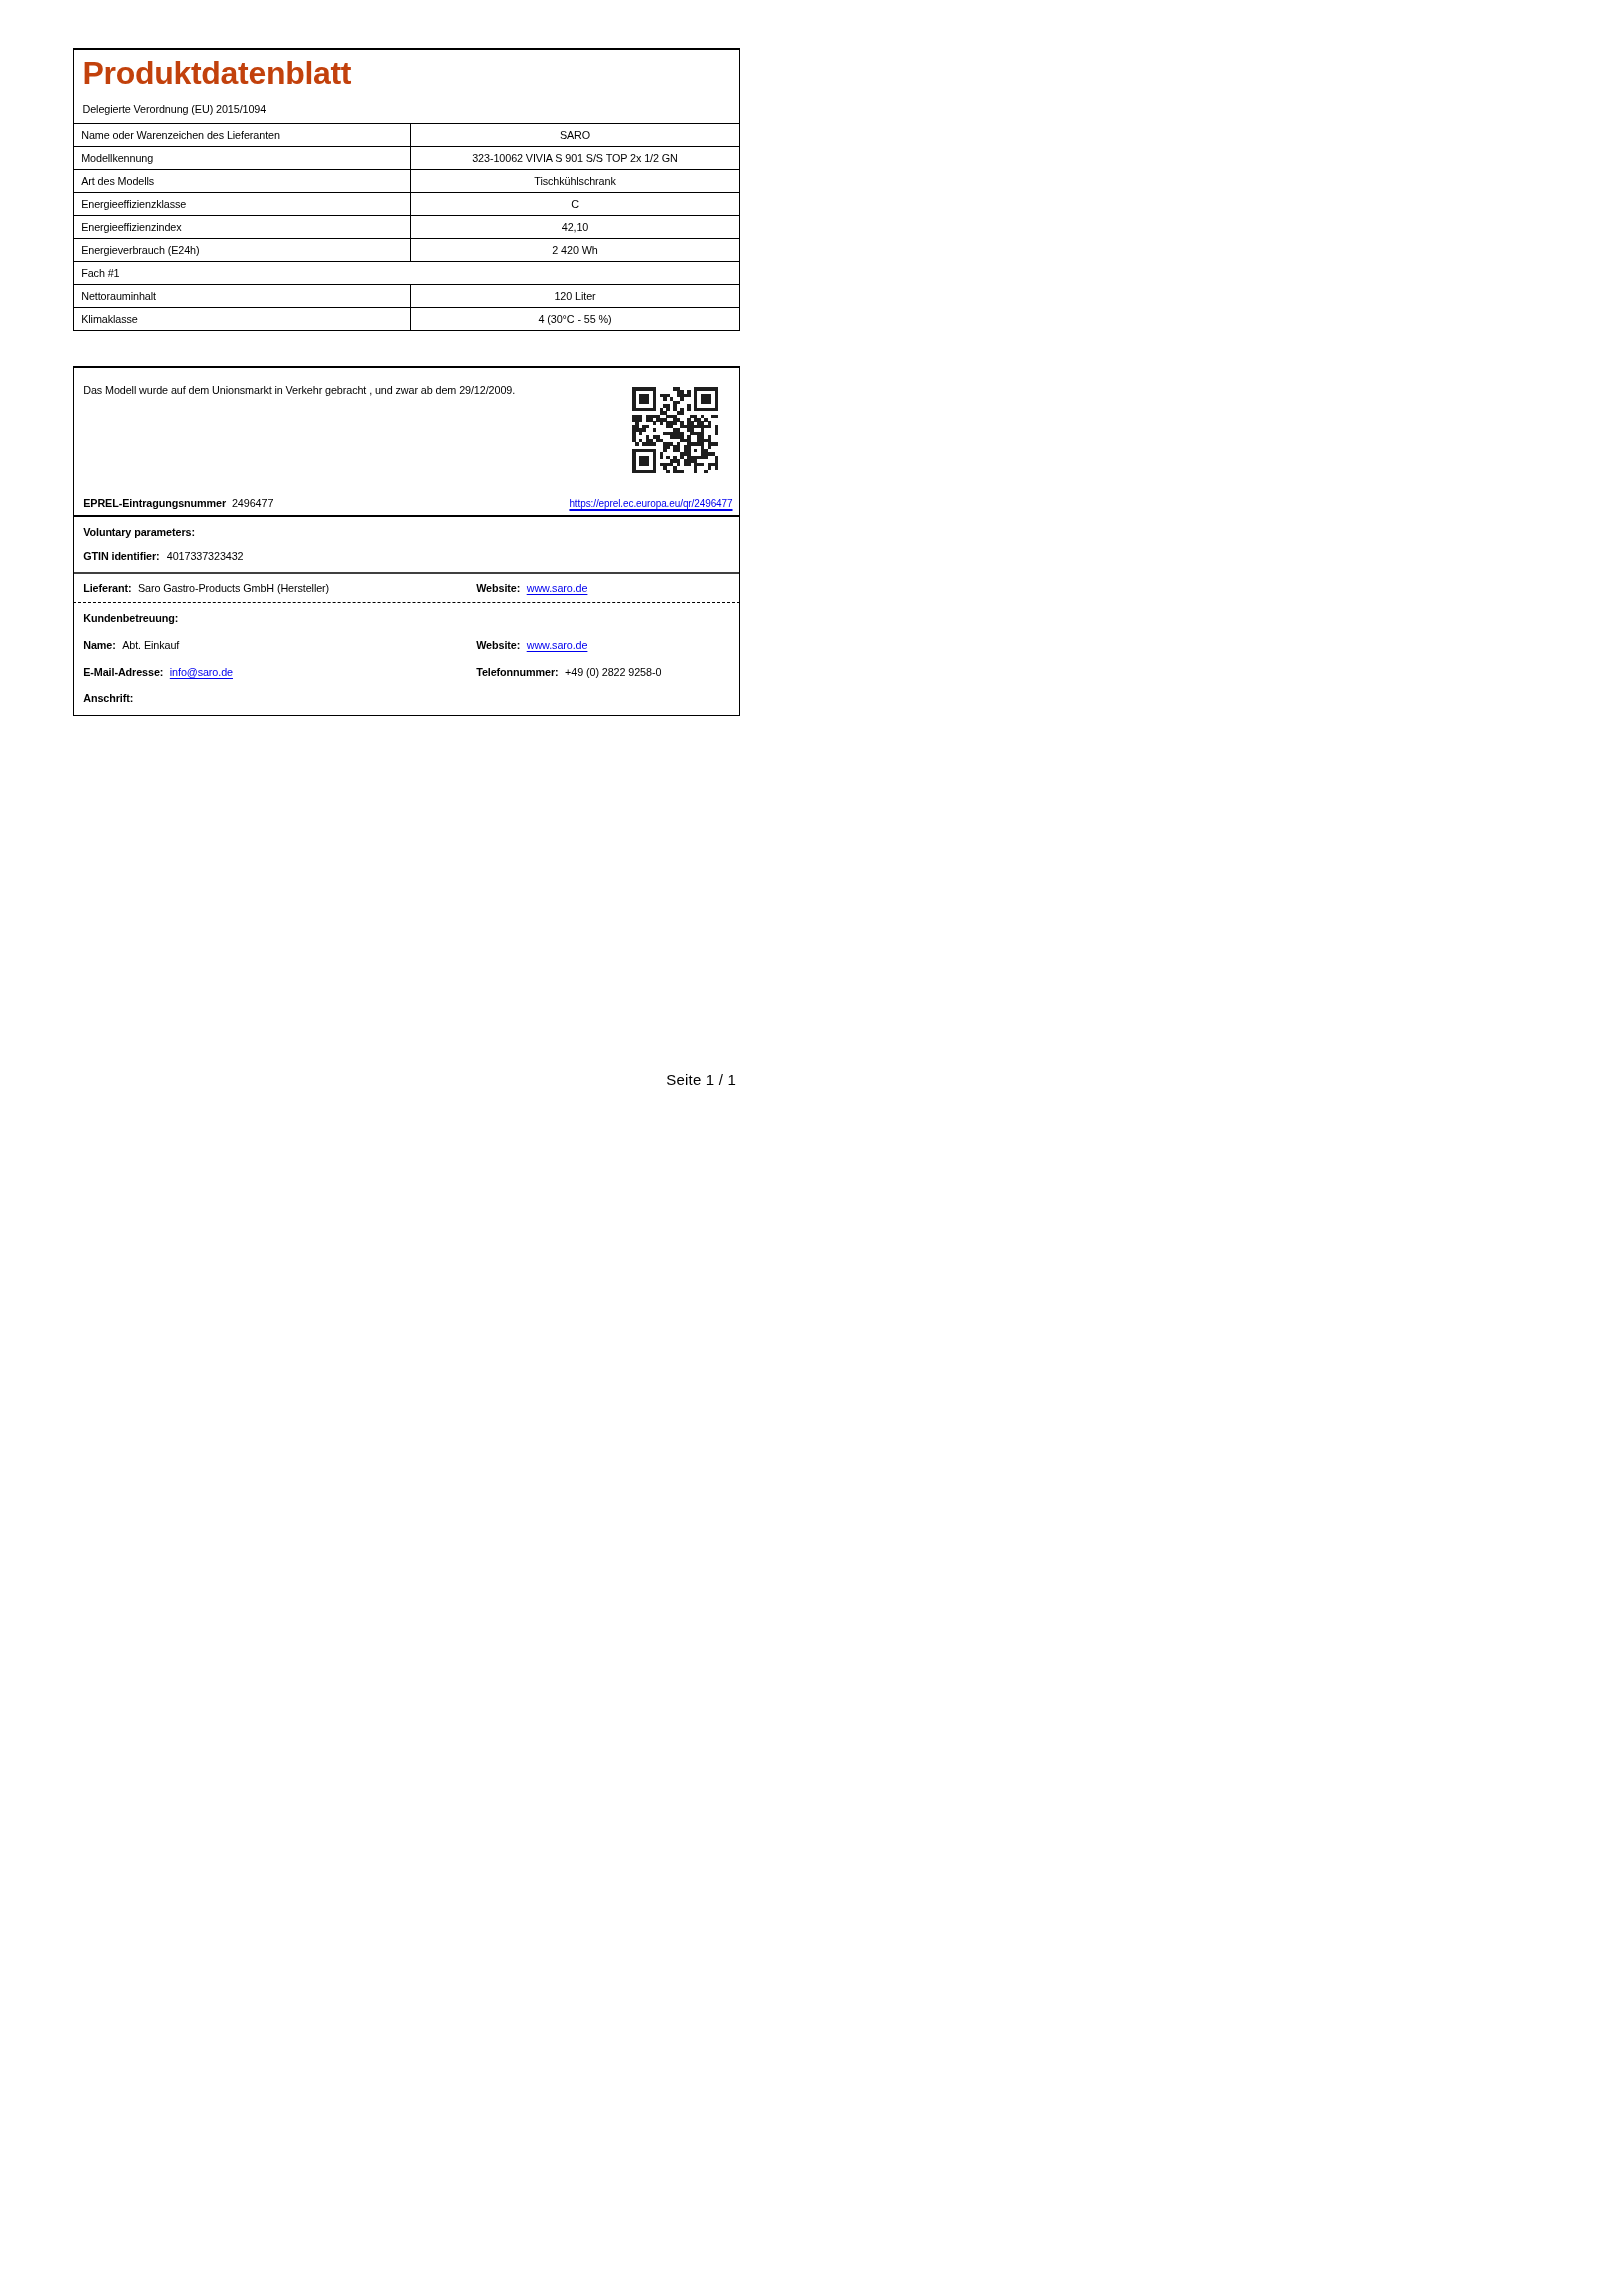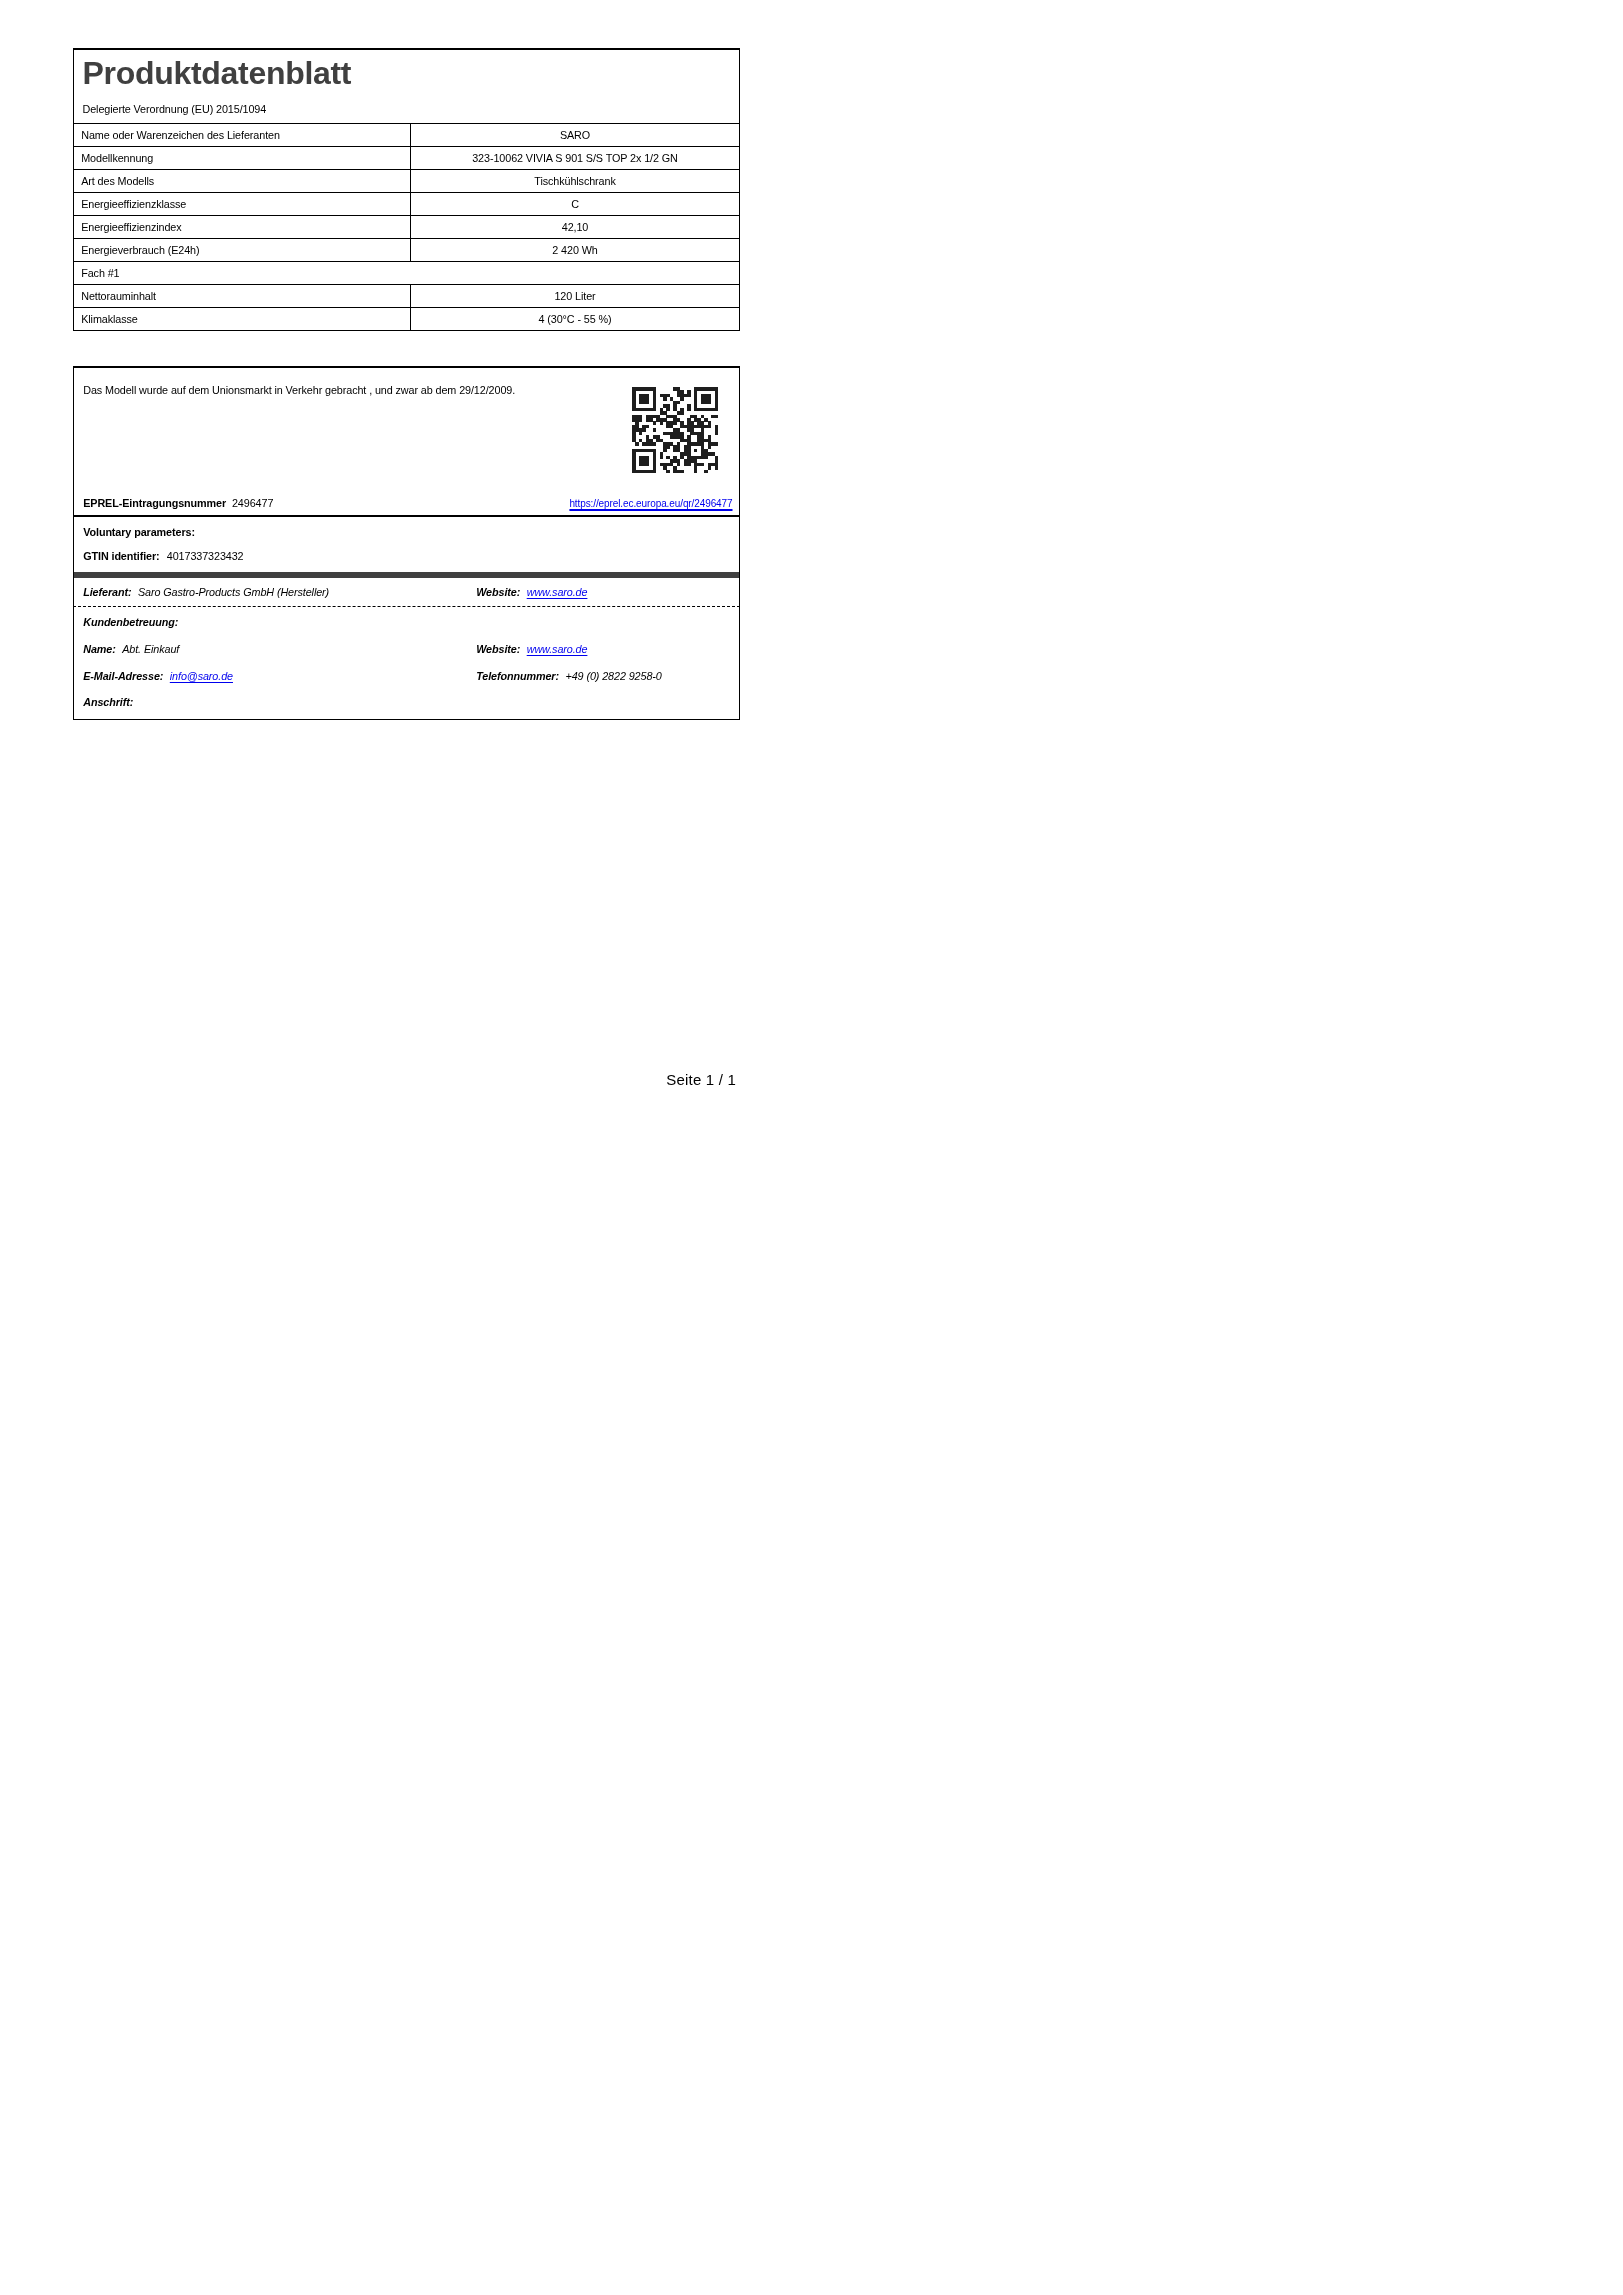--- a/index.html
+++ b/index.html
@@ -29,21 +29,21 @@
     position: absolute;
     left: 73px; top: 48px; width: 667px;
     border: 1.3px solid #000;
     border-top-width: 2px;
     background: #fff;
   }
   .b1-head { height: 73px; padding: 7.2px 9.2px 0 8.5px; }
   .sheet-title {
     font-size: 32px;
     font-weight: bold;
-    color: #404040;
+    color: #c2410c;
     line-height: 1.04;
     letter-spacing: -0.3px;
   }
   .regulation { margin-top: 13px; font-size: 10.8px; }
 
   .trow {
     display: grid;
     grid-template-columns: 336px 1fr;
     border-top: 1.3px solid #000;
     height: 23px;
@@ -94,23 +94,22 @@
   .eprel-link { font-size: 10px; text-decoration-thickness: 1.6px; }
 
   .sec-b {
     border-top: 2px solid #000;
     padding: 8.5px 9.2px 9.8px 9.2px;
   }
   .gtin-line { margin-top: 12.4px; }
   .gtin-line .val { margin-left: 7.2px; }
 
   .sec-c {
-    border-top: 6px solid #404040;
+    border-top: 2px solid #404040;
     padding: 7.9px 9.2px 11px 9.2px;
-    font-style: italic;
   }
   .two-col { display: grid; grid-template-columns: 393px 1fr; align-items: baseline; }
   .two-col .val { margin-left: 6.5px; }
   .dashed-divider {
     border-top: 1.3px dashed #000;
     margin: 8.5px -10.5px 8.5px -10.5px;
     height: 0;
   }
   .kb-heading { margin-top: 1.3px; }
   .row-gap { margin-top: 15px; }

